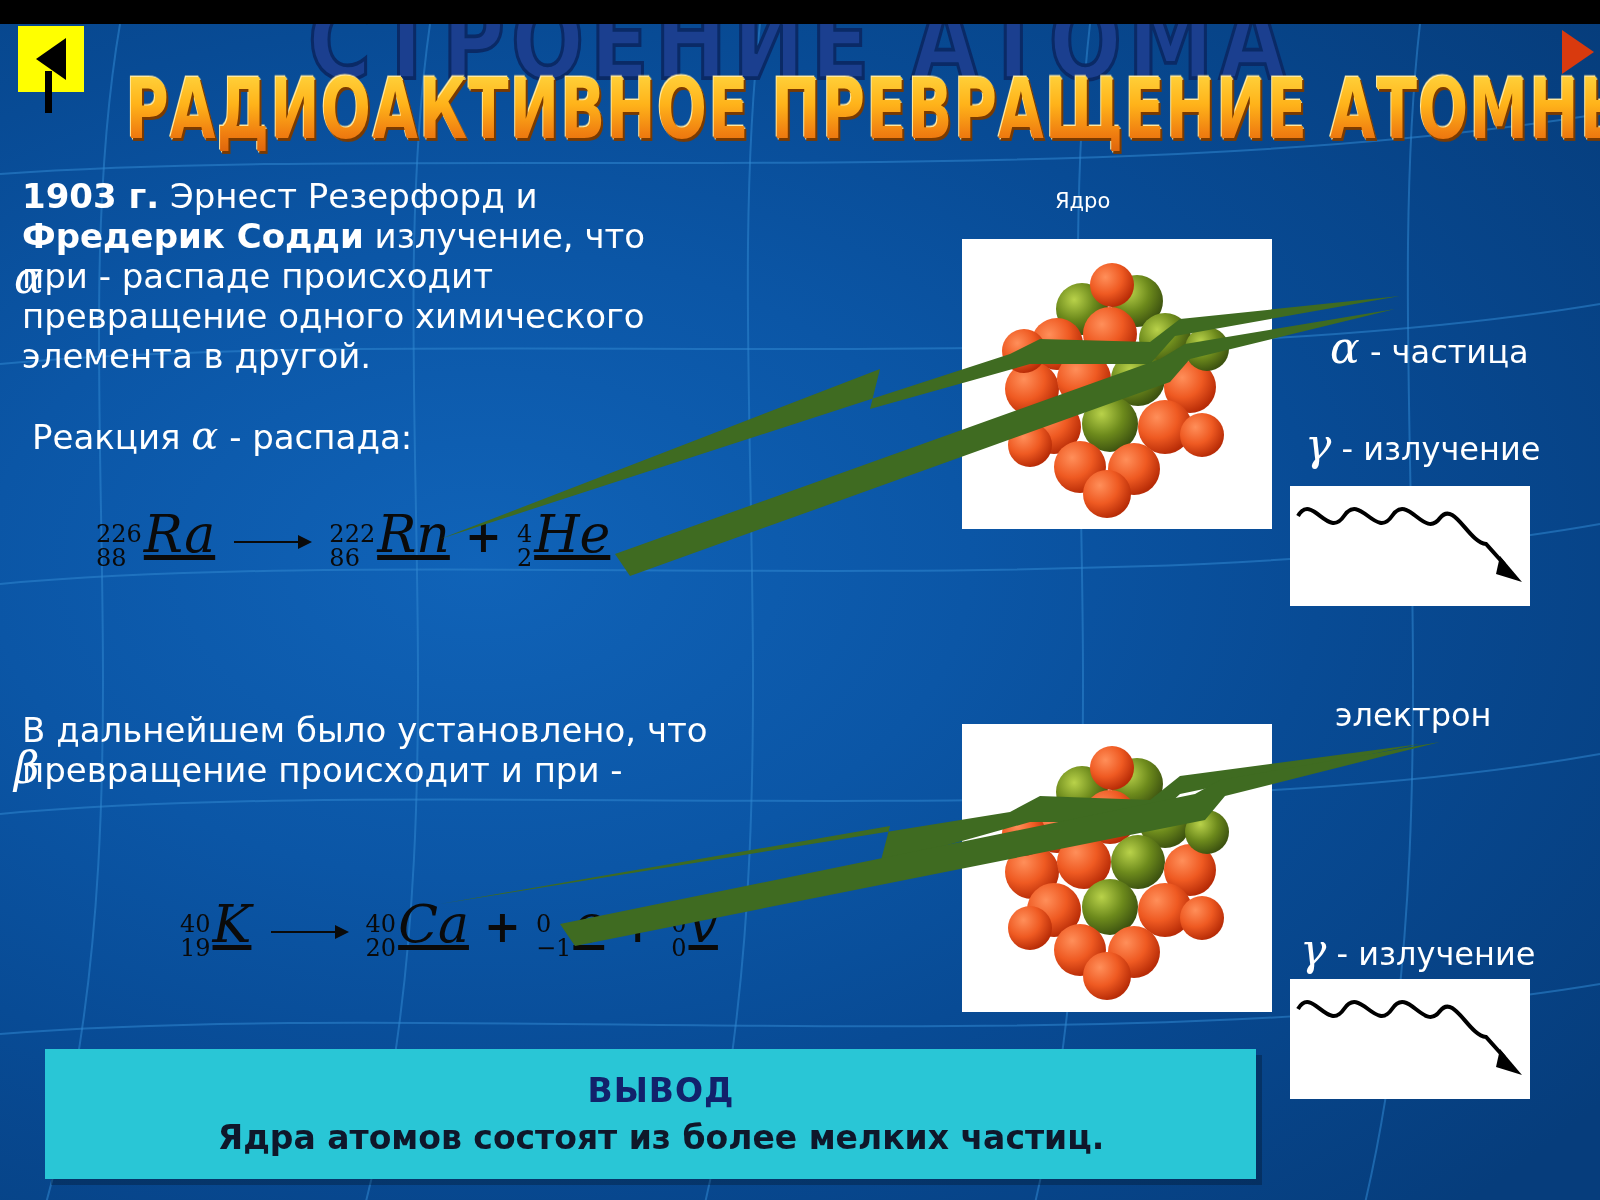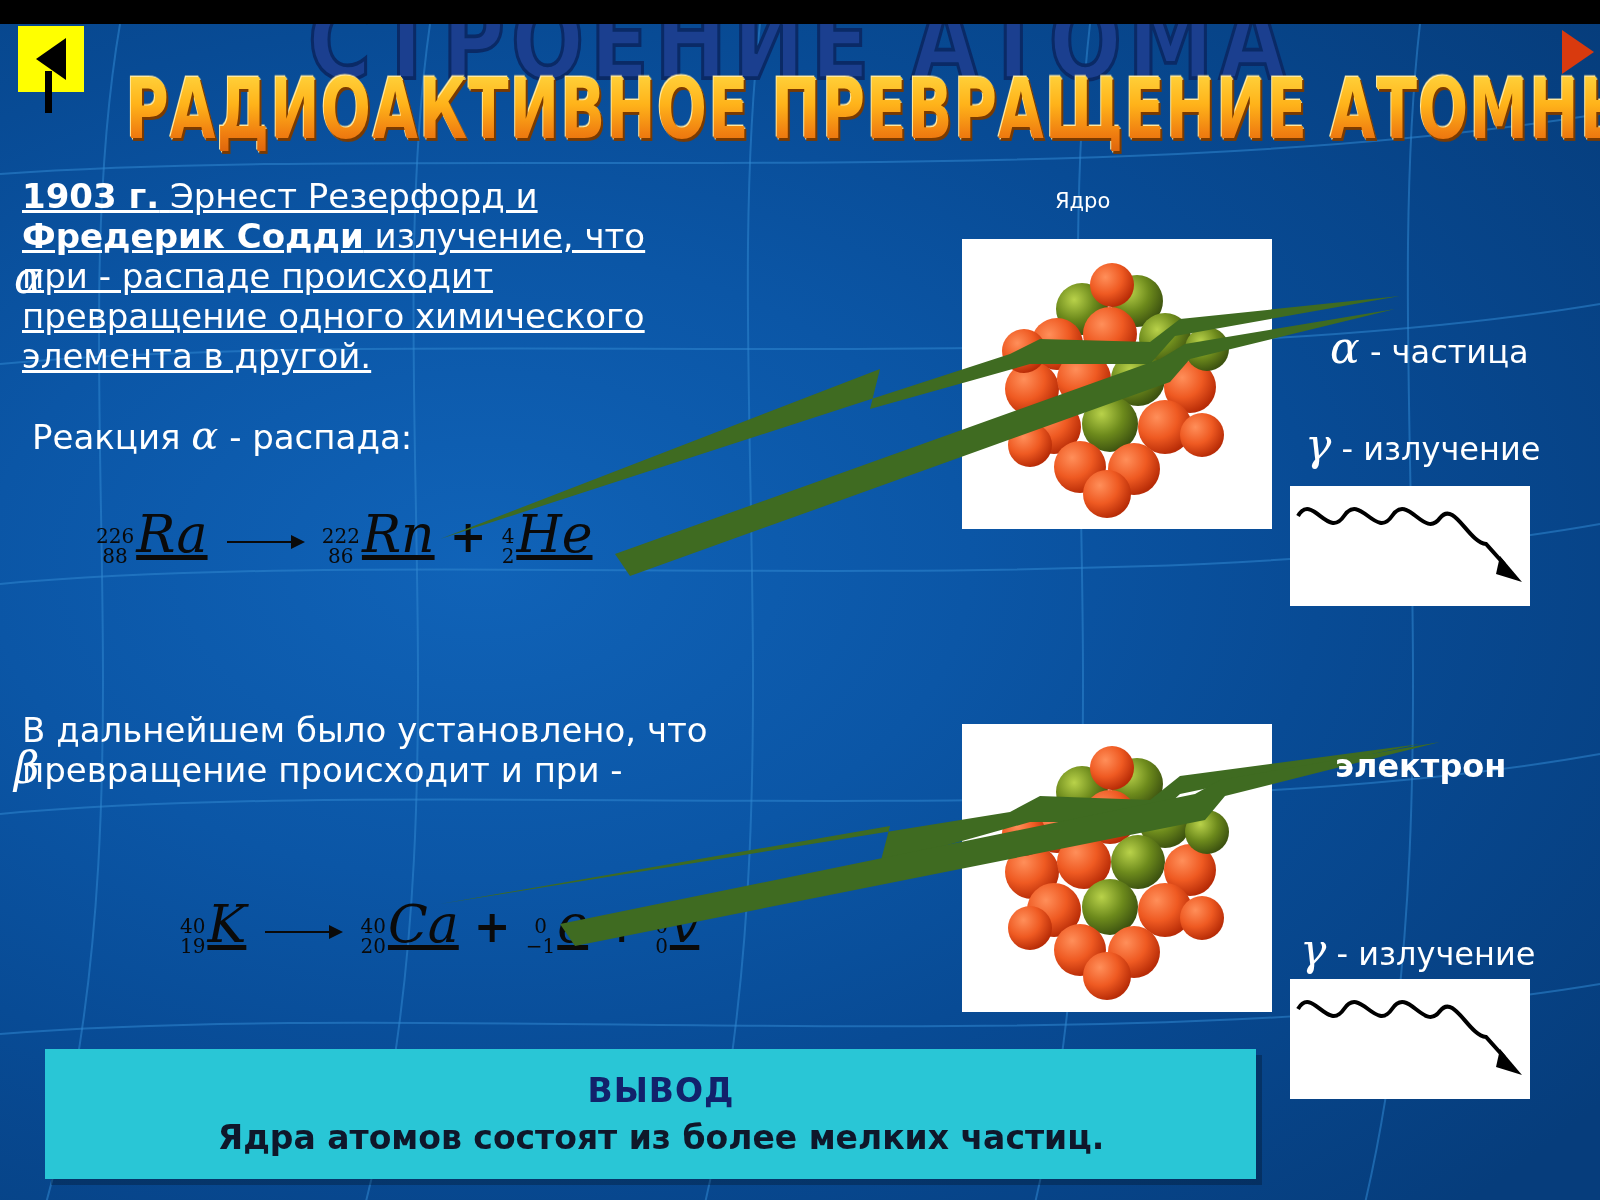--- a/index.html
+++ b/index.html
@@ -92,21 +92,21 @@
   
   .txt {
     position: absolute;
     color: #ffffff;
     font-size: 34px;
     line-height: 1.18;
   }
   .txt b { font-weight: bold; }
 
   .para1 { left: 22px; top: 152px; width: 860px; text-align: justify; }
-  .para1 .l { display: block; text-decoration: underline; }
+  .para1 .l { display: block; }
   .para2 { left: 22px; top: 686px; width: 880px; }
   .para2 .l { display: block; }
 
   .greek {
     font-family: "DejaVu Serif", serif;
     font-style: italic;
     font-size: 44px;
   }
   .greek-inline {
     font-family: "DejaVu Serif", serif;
@@ -137,23 +137,23 @@
     position: absolute;
     color: #0a0a0a;
     font-family: "DejaVu Serif", serif;
     font-style: italic;
     white-space: nowrap;
   }
   .formula .el { font-size: 52px; text-decoration: underline; }
   .frac {
     display: inline-block;
     vertical-align: middle;
-    font-size: 20px;
+    font-size: 24px;
     font-style: normal;
-    text-align: center;
+    text-align: left;
     line-height: 1.0;
     margin-right: 2px;
     position: relative;
     top: -2px;
   }
   .frac span { display: block; font-family: "DejaVu Serif", serif; }
   .arrow-r {
     display: inline-block;
     width: 76px;
     height: 2px;
@@ -197,21 +197,21 @@
   
   .lbl {
     position: absolute;
     color: #ffffff;
     font-size: 32px;
     white-space: nowrap;
   }
   .lbl-yadro { left: 1055px; top: 165px; font-size: 21px; }
   .lbl-alpha { left: 1330px; top: 298px; text-align: right; }
   .lbl-gamma1 { left: 1305px; top: 395px; }
-  .lbl-electron { left: 1335px; top: 723px; font-weight: bold; text-align: right; }
+  .lbl-electron { left: 1335px; top: 672px; font-weight: normal; text-align: right; }
   .lbl-gamma2 { left: 1300px; top: 900px; }
 
   
   .arrows {
     position: absolute;
     inset: 0;
     pointer-events: none;
   }
 
   

